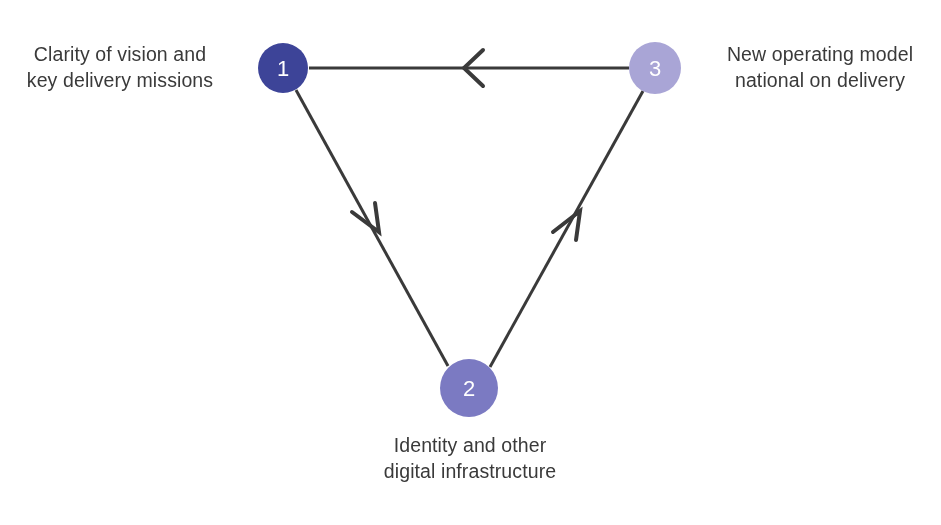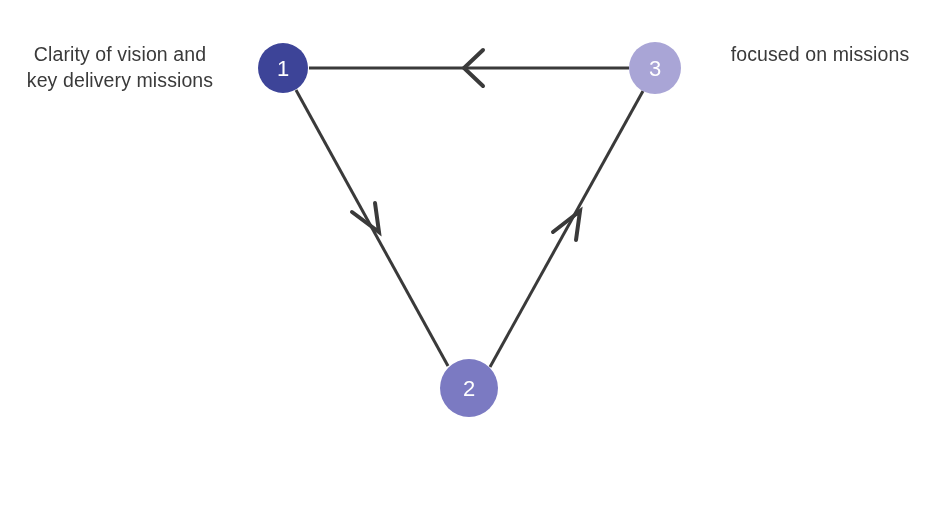--- a/index.html
+++ b/index.html
@@ -101,17 +101,22 @@
     </g>
 
   </svg>
 
   <div class="node-label" id="label-node-1">
     <span class="label-line">Clarity of vision and</span>
     <span class="label-line">key delivery missions</span>
   </div>
 
   <div class="node-label" id="label-node-3">
-    <span class="label-line">focused on missions</span>
+    <span class="label-line">New operating model</span>
+    <span class="label-line">national on delivery</span>
   </div>
 
+  <div class="node-label" id="label-node-2">
+    <span class="label-line">Identity and other</span>
+    <span class="label-line">digital infrastructure</span>
+  </div>
 
 </div>
 
 </body></html>

